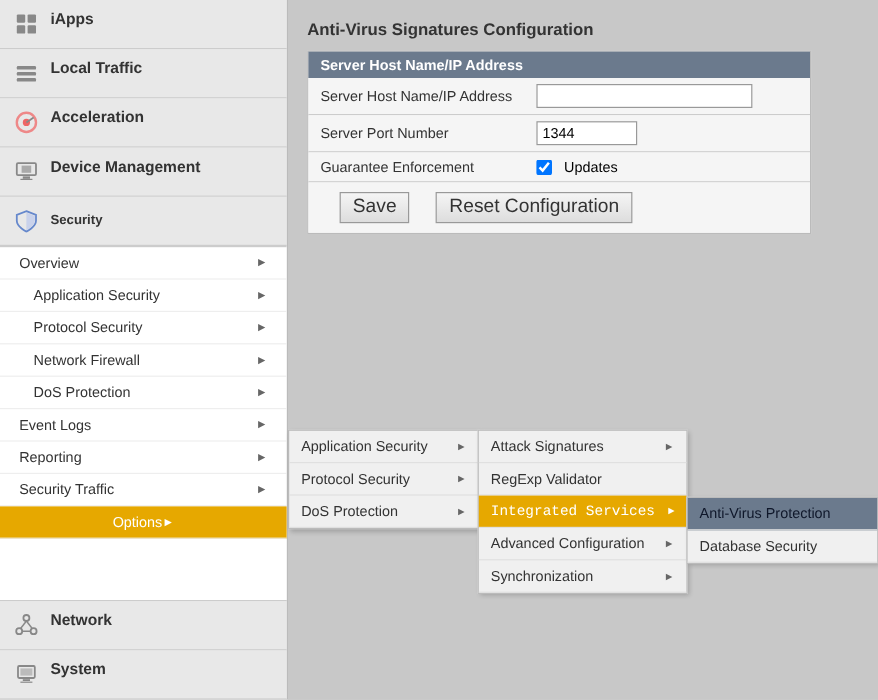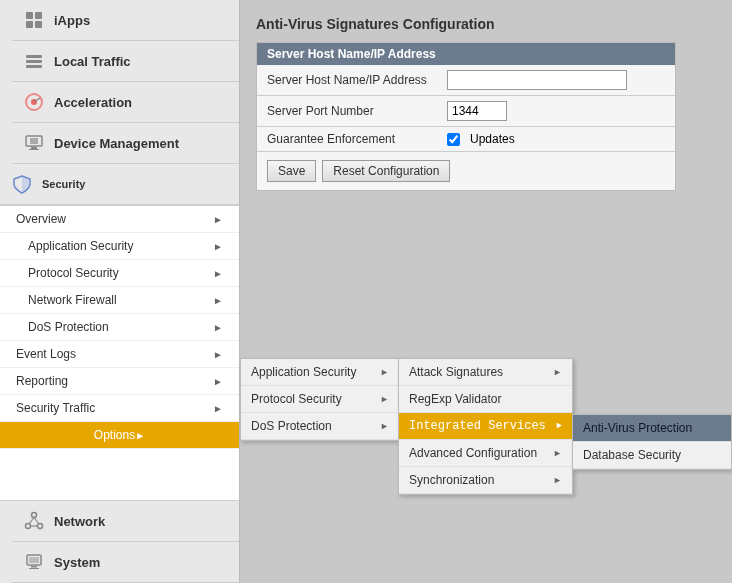--- a/index.html
+++ b/index.html
@@ -12,26 +12,25 @@
       background: #e8e8e8;
       border-right: 1px solid #bbb;
       height: 583px;
       overflow: hidden;
       display: flex;
       flex-direction: column;
     }
 
     .sidebar-item {
       display: flex;
-      align-items: center;
+      align-items: flex-start;
       padding: 8px 10px;
       cursor: pointer;
       border-bottom: 1px solid #ccc;
       background: #e8e8e8;
-      margin-left: 12px;
     }
 
     .sidebar-item .icon {
       width: 24px;
       height: 24px;
       margin-right: 8px;
       display: flex;
       align-items: center;
       justify-content: center;
       font-size: 14px;
@@ -150,25 +149,26 @@
 
     .config-actions {
       padding: 8px 10px;
       display: flex;
       gap: 6px;
       background: #f5f5f5;
     }
 
     .btn {
       padding: 3px 10px;
-      font-size: 12px;
+      font-size: 16px;
       border: 1px solid #999;
       background: linear-gradient(to bottom, #f5f5f5, #ddd);
       cursor: pointer;
       color: #333;
+      margin-left: 16px;
     }
 
     
     .flyout-overlay {
       position: absolute;
       top: 0;
       left: 0;
       right: 0;
       bottom: 0;
       pointer-events: none;
@@ -355,21 +355,21 @@
     <div class="config-row">
       <div class="config-label">Server Host Name/IP Address</div>
       <div class="config-value">
         <input type="text" value="" style="width: 180px;">
       </div>
     </div>
 
     <div class="config-row">
       <div class="config-label">Server Port Number</div>
       <div class="config-value">
-        <input type="text" value="1344" style="width: 60px;">
+        <input type="text" value="1344" style="width: 84px;">
       </div>
     </div>
 
     <div class="config-row">
       <div class="config-label">Guarantee Enforcement</div>
       <div class="config-value">
         <input type="checkbox" checked="" style="">
         <span>Updates</span>
       </div>
     </div>

